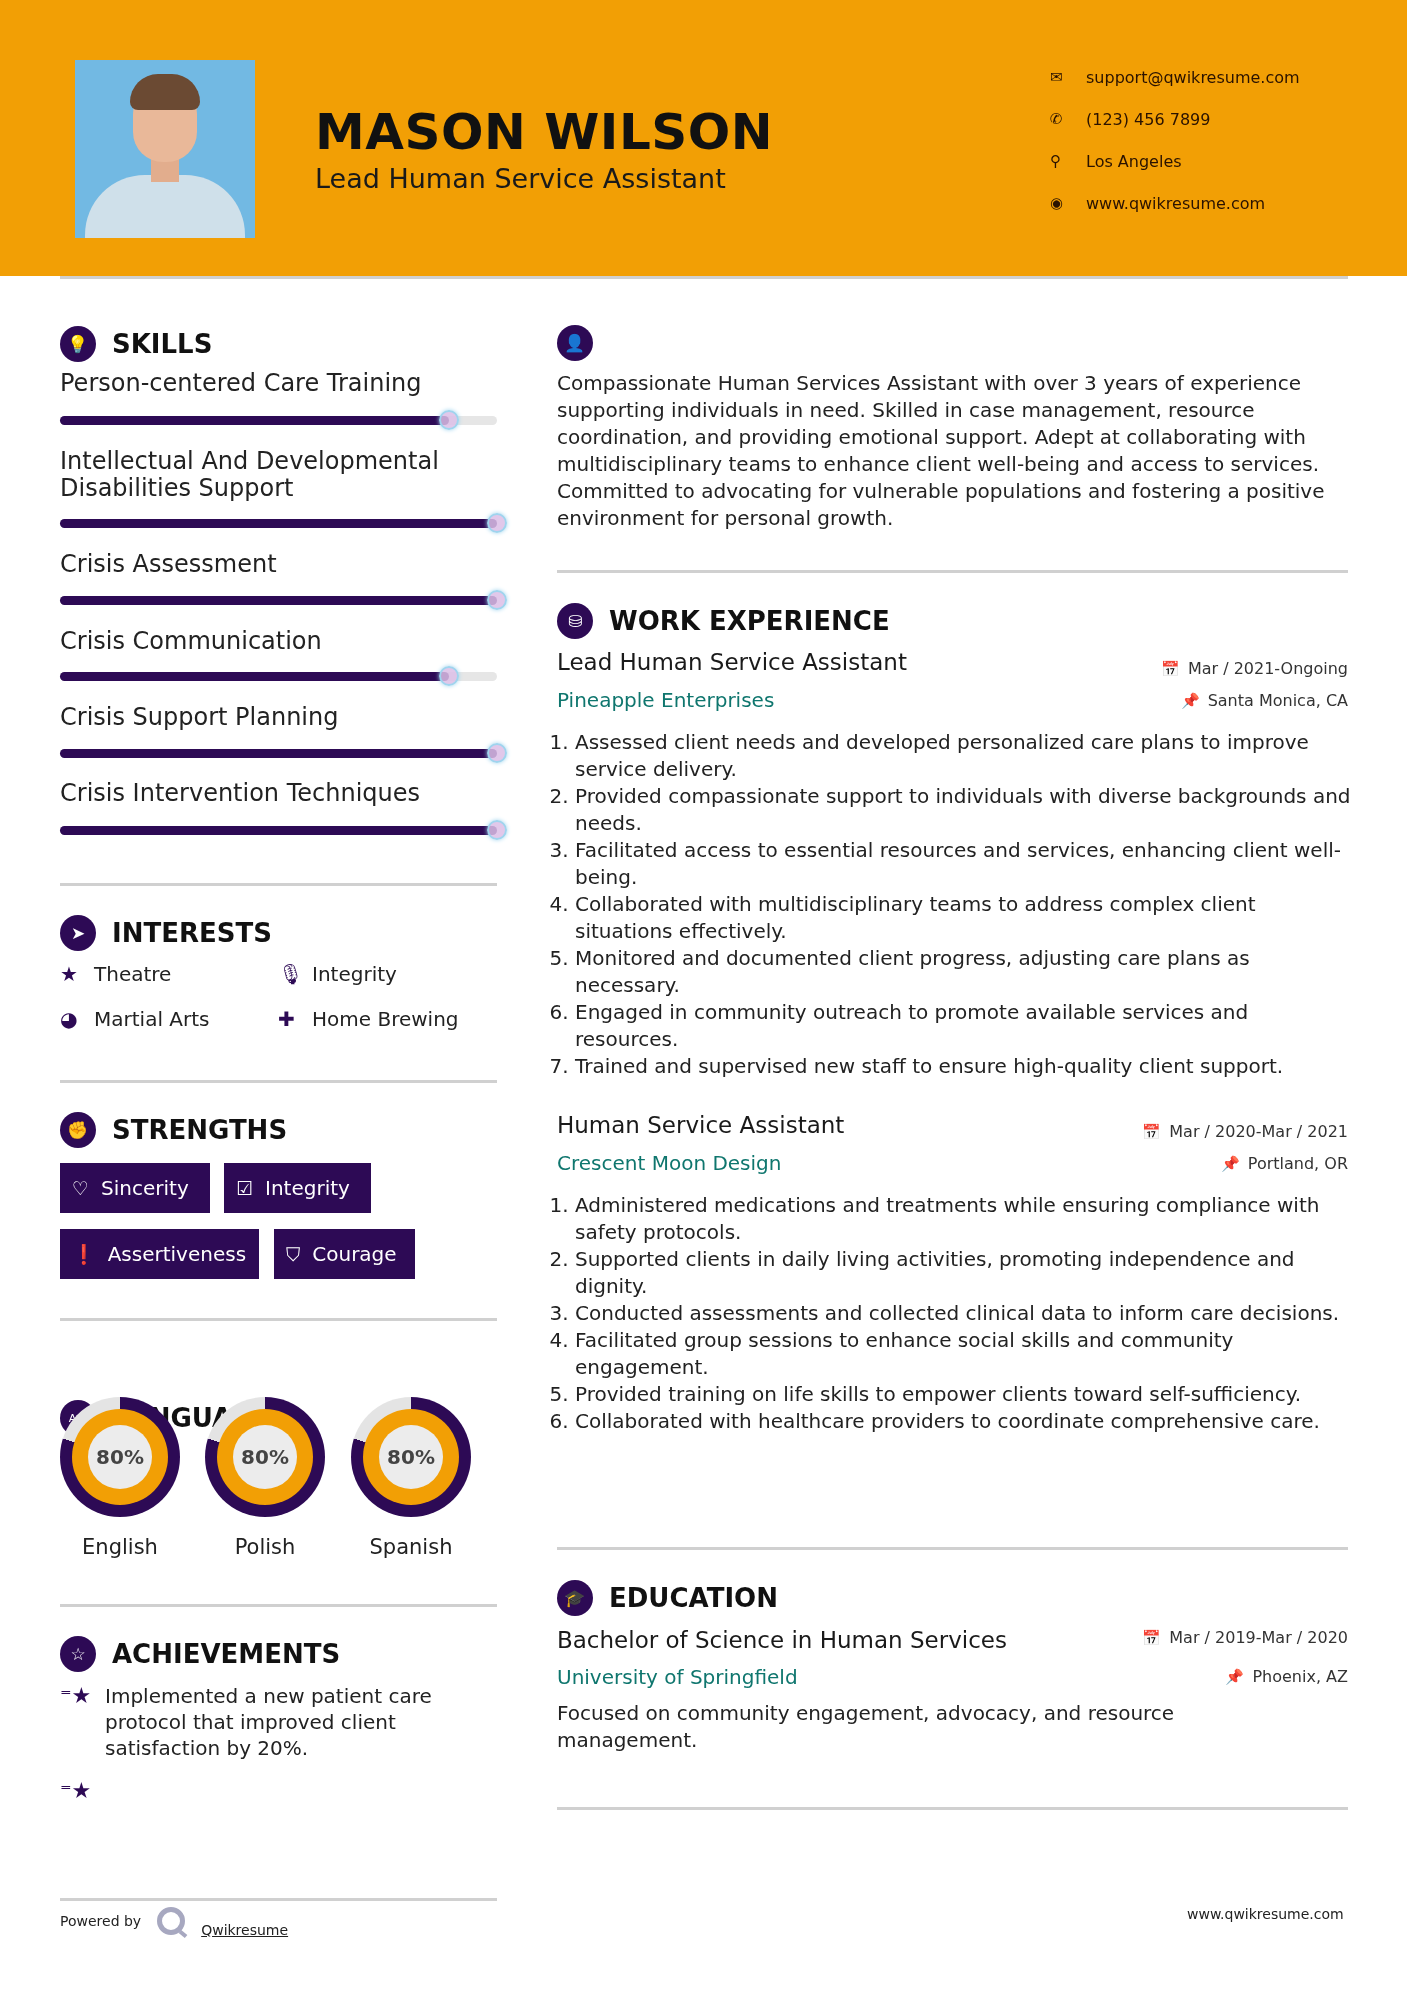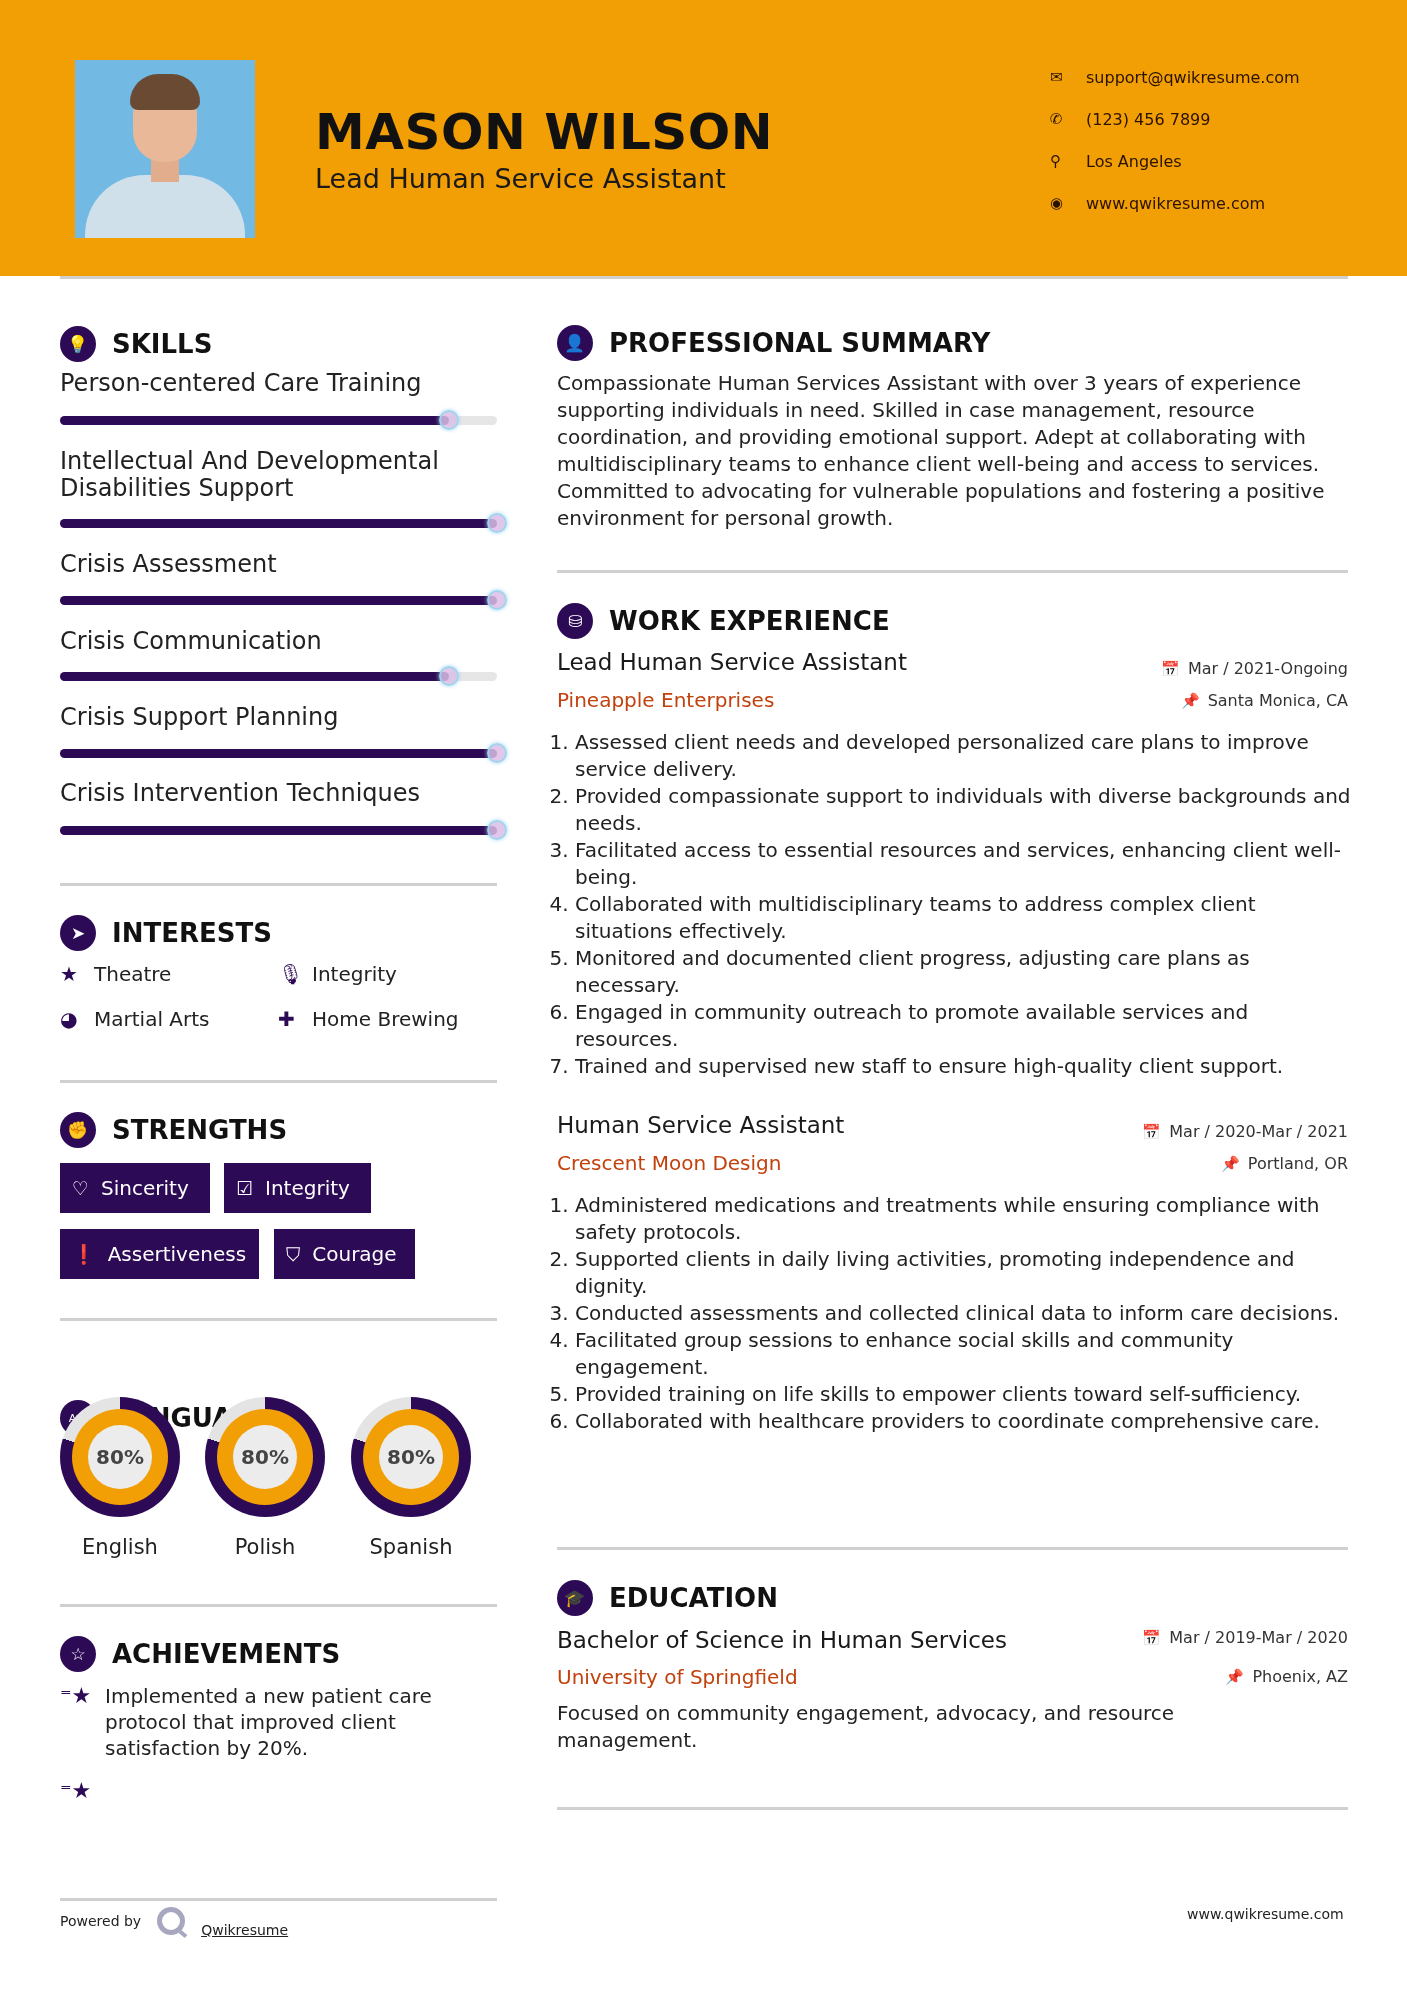--- a/index.html
+++ b/index.html
@@ -50,21 +50,21 @@
 
   .powered { position: absolute; left: 60px; top: 1904px; display: flex; align-items: center; font-size: 14px; color: #222; }
   .qlogo { width: 28px; height: 28px; border-radius: 50%; border: 5px solid #A7A8C0; margin: 0 16px 0 16px; position: relative; }
   .qlogo:after { content: ""; position: absolute; right: -7px; bottom: -6px; width: 8px; height: 4px; background: #A7A8C0; transform: rotate(40deg); }
   .powered a { color: #222; text-decoration: underline; margin-top: 18px; }
 
   .footer-url { position: absolute; left: 1187px; top: 1906px; font-size: 14px; color: #222; }
 
   .para { position: absolute; font-size: 20px; line-height: 27px; color: #222; }
   .job-title { position: absolute; font-size: 23px; color: #1a1a1a; }
-  .job-company { position: absolute; font-size: 20px; color: #c2410c; }
+  .job-company { position: absolute; font-size: 20px; color: #0f766e; }
   .job-meta { position: absolute; right: 59px; font-size: 16px; color: #333; display: flex; align-items: center; }
   .job-meta .ic { margin-right: 8px; font-size: 15px; color: #333; }
   ol.duties { position: absolute; left: 556px; width: 800px; font-size: 20px; line-height: 27px; color: #222; padding-left: 19px; }
   ol.duties li { padding-left: 0; }
 </style>
 </head>
 <body>
 
 <div class="header">
   <div class="photo">
@@ -227,21 +227,20 @@
 
 <div class="hr" style="left:60px; top:1898px; width:437px;"></div>
 <div class="powered">
   <span>Powered by</span>
   <span class="qlogo"></span>
   <a>Qwikresume</a>
 </div>
 
 <div class="sec-head" style="left:557px; top:325px;">
   <span class="sec-icon">👤</span>
-  <span class="sec-title">PROFESSIONAL SUMMARY</span>
 </div>
 <div class="para" style="left:557px; top:370px; width:800px;">Compassionate Human Services Assistant with over 3 years of experience supporting individuals in need. Skilled in case management, resource coordination, and providing emotional support. Adept at collaborating with multidisciplinary teams to enhance client well-being and access to services. Committed to advocating for vulnerable populations and fostering a positive environment for personal growth.</div>
 
 <div class="hr" style="left:557px; top:570px; width:791px;"></div>
 
 <div class="sec-head" style="left:557px; top:603px;">
   <span class="sec-icon">⛁</span>
   <span class="sec-title">WORK EXPERIENCE</span>
 </div>
 

